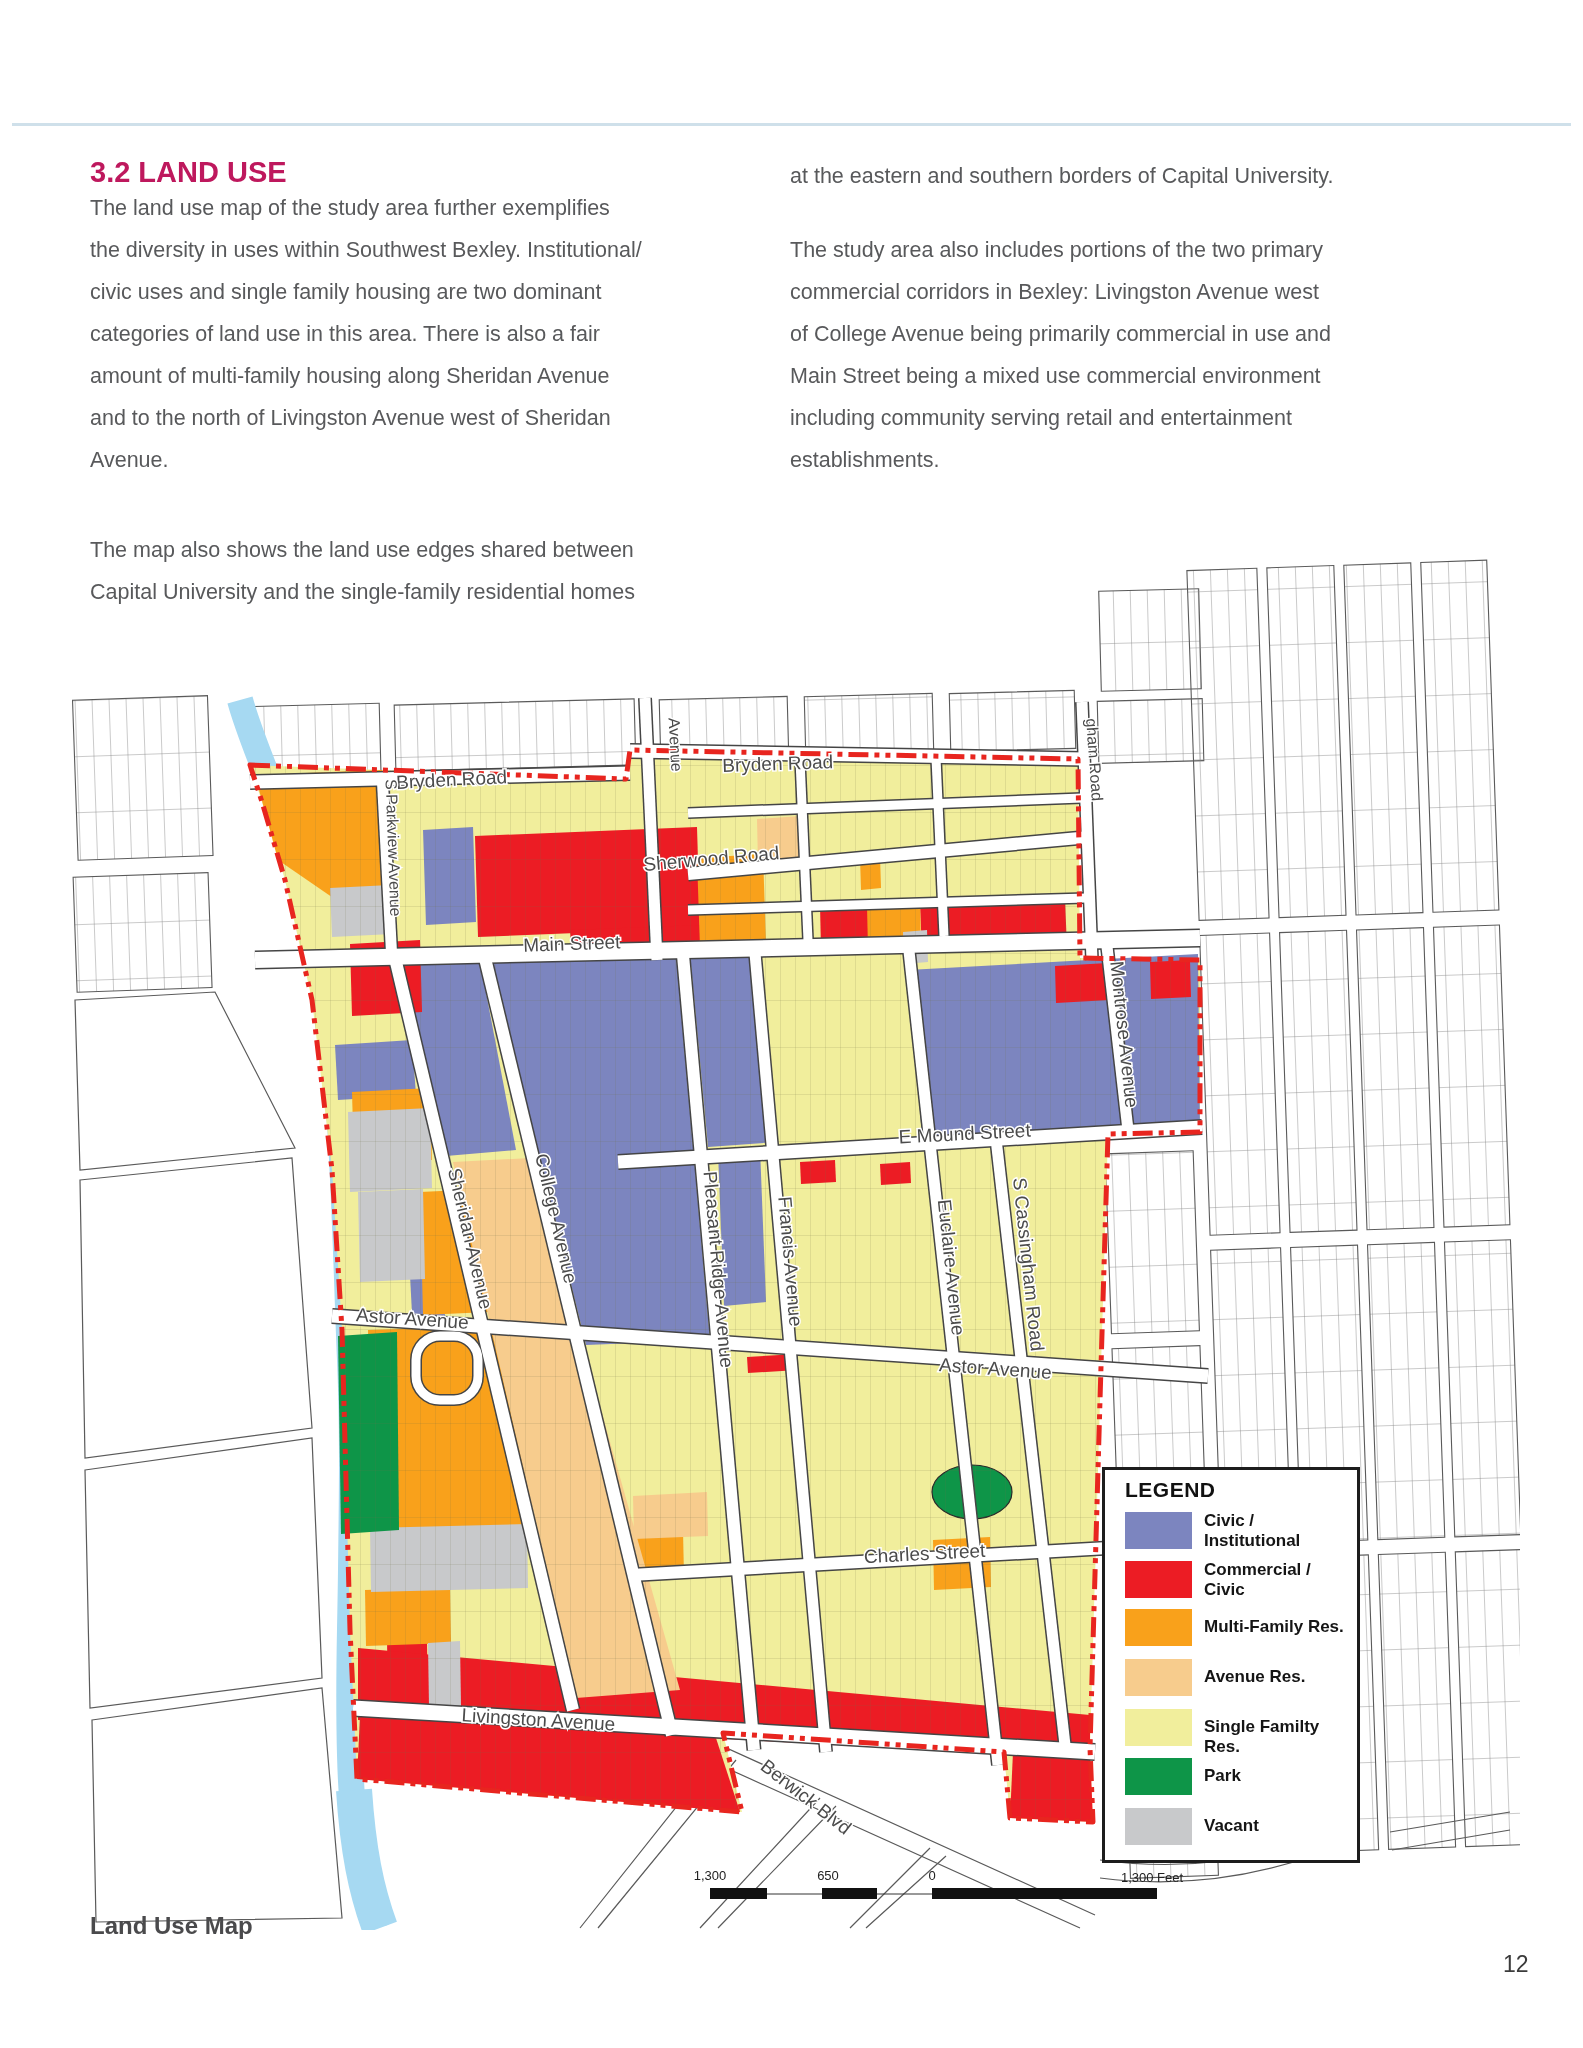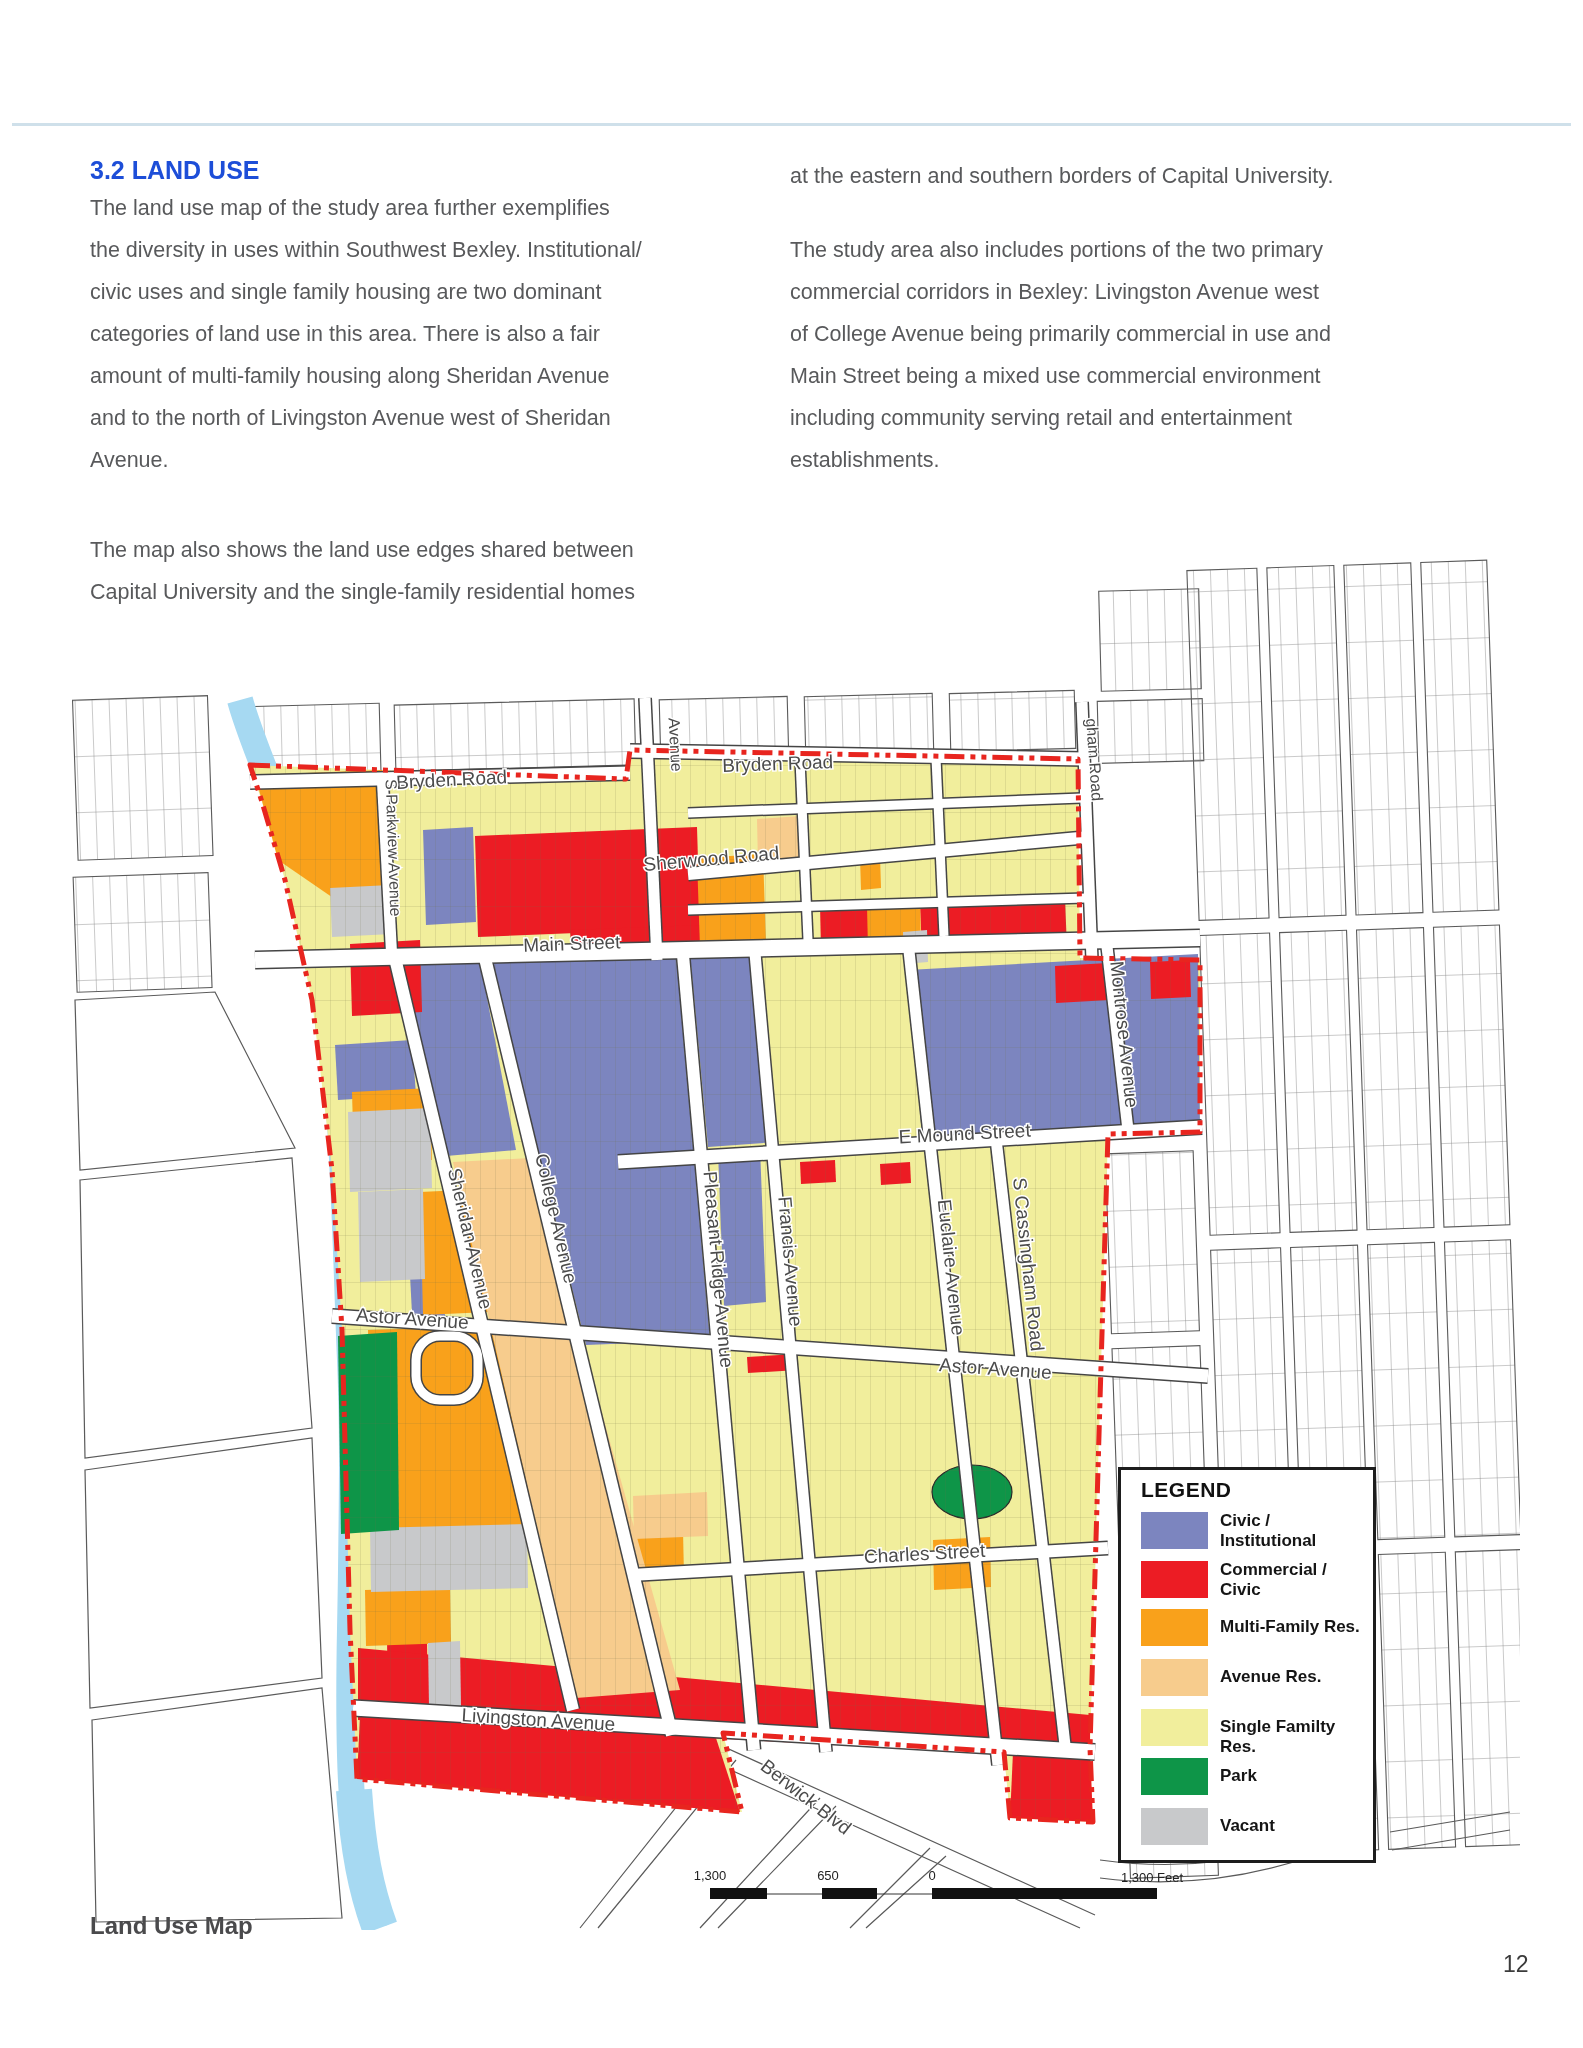--- a/index.html
+++ b/index.html
@@ -1,36 +1,36 @@
 <!DOCTYPE html>
 <html><head>
 <meta charset="utf-8">
 <style>
   html,body{margin:0;padding:0;}
   body{width:1583px;height:2048px;position:relative;background:#ffffff;
        font-family:"Liberation Sans",sans-serif;overflow:hidden;}
   .rule{position:absolute;left:12px;right:12px;top:123px;height:3px;background:#CFE0EA;}
-  .heading{position:absolute;left:90px;top:156px;font-size:25px;font-weight:bold;color:#1d4ed8;}
+  .heading{position:absolute;left:90px;top:156px;font-size:29px;font-weight:bold;color:#be185d;}
   .bodyline{position:absolute;font-size:21.5px;color:#58595B;white-space:nowrap;}
   .caption{position:absolute;left:90px;top:1912px;font-size:24px;font-weight:bold;color:#4a4a4c;text-align:right;}
   .pagenum{position:absolute;left:1503px;top:1951px;font-size:23px;color:#3b3b3b;}
   #map{position:absolute;left:60px;top:530px;width:1460px;height:1400px;}
   
   .olot{fill:#ffffff;stroke:#5a5a5a;stroke-width:1.2;}
   .hlot{fill:url(#lots);stroke:#5a5a5a;stroke-width:1.1;}
   .thin{stroke:#5a5a5a;stroke-width:1.2;fill:none;}
   .casing{stroke:#454545;fill:none;stroke-linecap:butt;}
   .road{stroke:#ffffff;fill:none;stroke-linecap:butt;}
   .lbl{font-family:"Liberation Sans",sans-serif;font-size:19px;fill:#4b4b4b;
        text-anchor:middle;paint-order:stroke;stroke:#ffffff;stroke-width:3px;}
   .lbl-sm{font-size:16px;}
   .sc{font-family:"Liberation Sans",sans-serif;font-size:13px;fill:#222;text-anchor:middle;}
   
   .legend{position:absolute;left:1102px;top:1467px;width:258px;height:396px;background:#ffffff;
-          border:3px solid #1d1d1d;box-sizing:border-box;z-index:5;margin-left:16px;}
+          border:3px solid #1d1d1d;box-sizing:border-box;z-index:5;}
   .legend-title{position:absolute;left:20px;top:8px;font-size:21px;font-weight:600;color:#111;letter-spacing:.5px;}
   .lrow{position:absolute;left:0;width:100%;}
   .lswatch{position:absolute;left:20px;top:0;}
   .llabel{position:absolute;left:99px;font-size:17px;font-weight:600;color:#151515;line-height:20px;}
 </style>
 </head>
 <body>
 
 <div class="rule"></div>
 

